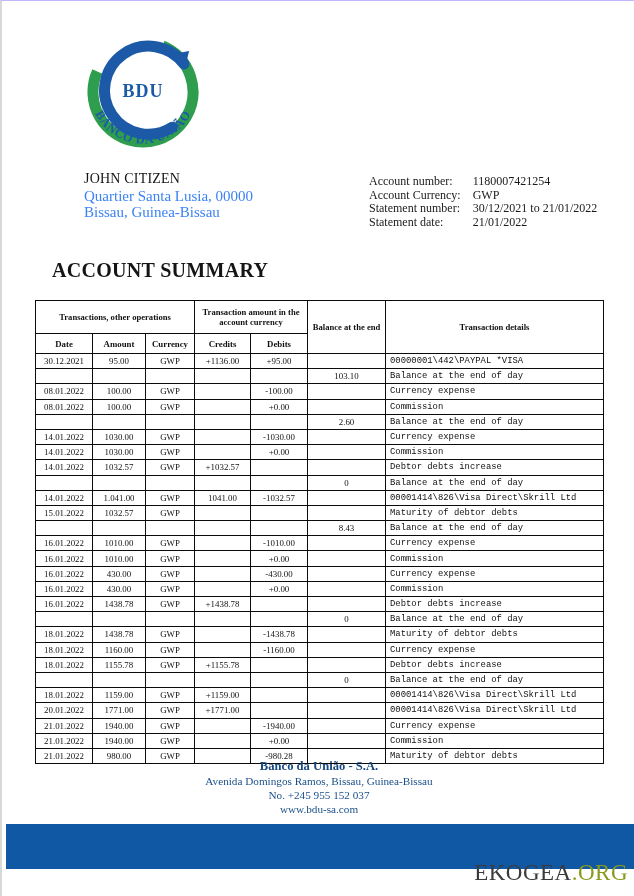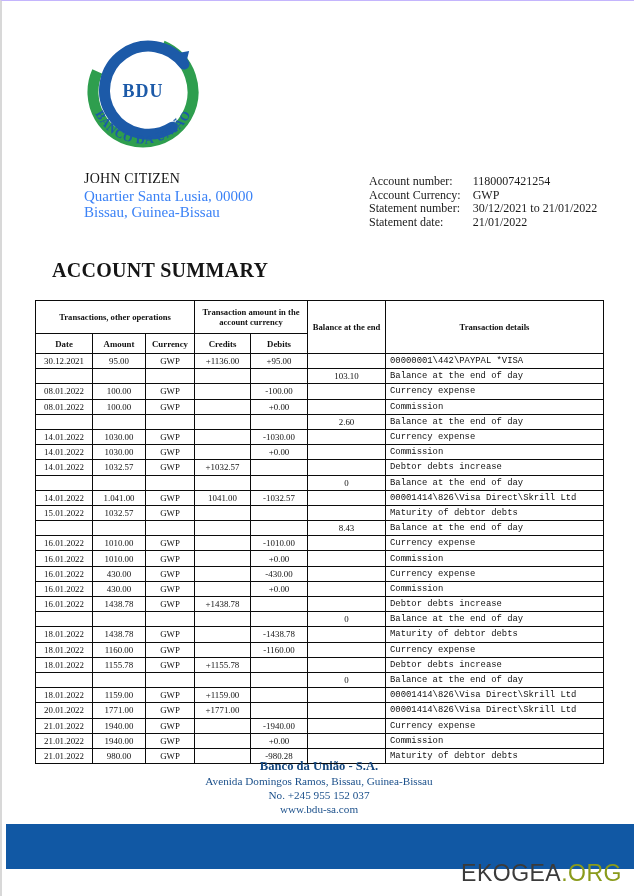--- a/index.html
+++ b/index.html
@@ -160,23 +160,23 @@
     left: 4px;
     top: 823px;
     width: 630px;
     height: 45px;
     background: #1158a4;
   }
 
   
   .watermark {
     position: absolute;
-    right: 12px;
+    right: 6px;
     top: 859px;
-    font-family: Liberation Sans, sans-serif;
+    font-family: Liberation Serif, serif;
     font-size: 23px;
     letter-spacing: 0.5px;
     line-height: 26px;
     white-space: nowrap;
   }
   .wm-a { color: #3b3b3b; }
   .wm-b { color: #8a9b1b; }
 </style>
 </head>
 <body>

